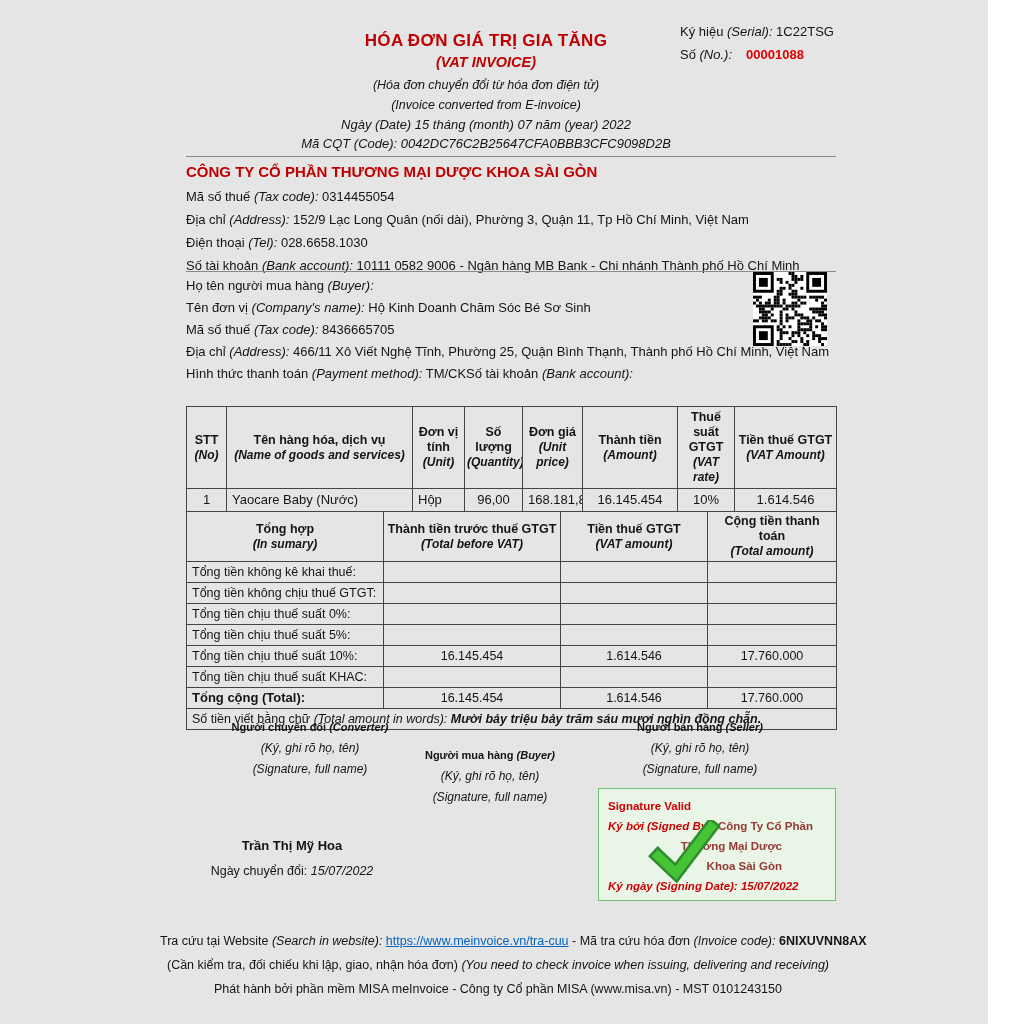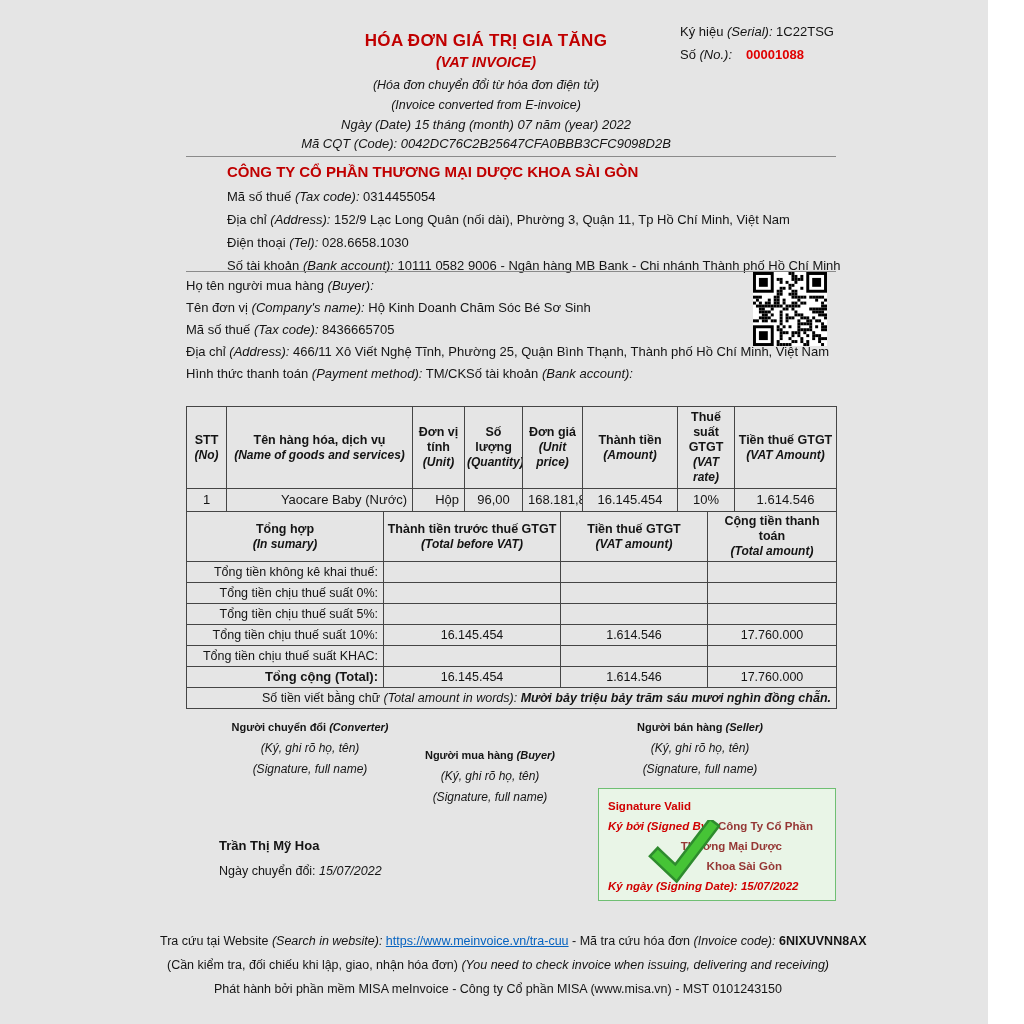--- a/index.html
+++ b/index.html
@@ -18,21 +18,21 @@
   .t3, .t4 { font-size:12.5px; font-style:italic; line-height:20px; }
   .t5, .t6 { font-size:13px;  font-style:italic; line-height:19px; }
 
   #serial-block { position:absolute; top:20px; left:680px; font-size:13px; line-height:23px; }
   .invoice-no { color:#e00000; font-weight:bold; margin-left:14px; }
 
   .hr { position:absolute; left:186px; width:650px; border-top:1px solid #8a8a8a; height:0; }
   #hr1 { top:156px; } #hr2 { top:271px; }
 
   
-  #seller { position:absolute; top:161px; left:186px; width:650px;margin-left:41px; }
+  #seller { position:absolute; top:161px; left:186px; width:650px; }
   .company-name { font-size:15px; font-weight:bold; color:#c00000; line-height:21px; margin-bottom:3px; }
   .info-line { font-size:13px; line-height:23px; white-space:nowrap; }
   #buyer { position:absolute; top:275px; left:186px; width:650px; }
   #buyer .info-line { line-height:22px; }
   .rel { position:relative; }
   .bank-inline { position:absolute; left:280px; top:0; }
 
   #qr { position:absolute; top:272px; left:753px; width:74px; height:74px; }
 
   
@@ -41,34 +41,34 @@
   table.tbl th, table.tbl td { border:1px solid #454545; overflow:hidden; }
   table.items th { font-size:12.5px; padding:3px 2px; text-align:center; vertical-align:middle; line-height:15px; }
   table.items th .vi { font-weight:bold; }
   table.items th .en { font-weight:bold; font-style:italic; font-size:12px; }
   table.items td { font-size:13px; padding:3px 5px; height:22px; line-height:16px; }
   table.summary { margin-top:-1px; }
   table.summary th { font-size:12.5px; padding:2px; text-align:center; vertical-align:middle; line-height:15px; }
   table.summary th .vi { font-weight:bold; }
   table.summary th .en { font-weight:bold; font-style:italic; font-size:12px; }
   table.summary td { font-size:12.5px; padding:2px 5px; height:21px; line-height:16px; }
-  .a-l { text-align:right; } .a-r { text-align:center; } .a-c { text-align:center; }
+  .a-l { text-align:left; } .a-r { text-align:center; } .a-c { text-align:center; }
   .bold-row td:first-child { font-weight:bold; font-size:13px; }
   #words-cell { font-size:12.5px; }
 
   
   .sig-col { position:absolute; width:210px; text-align:center; }
   #sig-converter { top:716px; left:205px; }
   #sig-buyer     { top:744px; left:385px; }
   #sig-seller    { top:716px; left:595px; }
   .sig-head { font-size:11px; font-weight:bold; line-height:22px; }
   .sig-head .it { font-weight:bold; }
   .sig-note { font-size:12px; font-style:italic; line-height:21px; }
 
-  #converter-sign { position:absolute; top:836px; left:219px; width:210px; }
+  #converter-sign { position:absolute; top:836px; left:187px; width:210px; text-align:center; }
   #converter-sign .nm { font-size:13px; font-weight:bold; line-height:20px; margin-bottom:8px; }
   #converter-sign .dt { font-size:12.5px; }
 
   
   #stamp { position:absolute; top:788px; left:598px; width:238px; height:113px;
            background:#e9f5e7; border:1px solid #6fbf73; padding:7px 9px; }
   .stamp-line { font-size:11.5px; line-height:20px; white-space:nowrap; }
   .st-red  { color:#d00000; font-weight:bold; }
   .st-redi { color:#d00000; font-weight:bold; font-style:italic; }
   .st-dark { color:#953735; font-weight:bold; }
@@ -426,20 +426,26 @@
         </tr>
       </thead>
       <tbody>
           <tr>
             <td class="a-l">Tổng tiền không kê khai thuế:</td>
             <td class="a-r"></td>
             <td class="a-r"></td>
             <td class="a-r"></td>
           </tr>
           <tr>
+            <td class="a-l">Tổng tiền không chịu thuế GTGT:</td>
+            <td class="a-r"></td>
+            <td class="a-r"></td>
+            <td class="a-r"></td>
+          </tr>
+          <tr>
             <td class="a-l">Tổng tiền chịu thuế suất 0%:</td>
             <td class="a-r"></td>
             <td class="a-r"></td>
             <td class="a-r"></td>
           </tr>
           <tr>
             <td class="a-l">Tổng tiền chịu thuế suất 5%:</td>
             <td class="a-r"></td>
             <td class="a-r"></td>
             <td class="a-r"></td>

